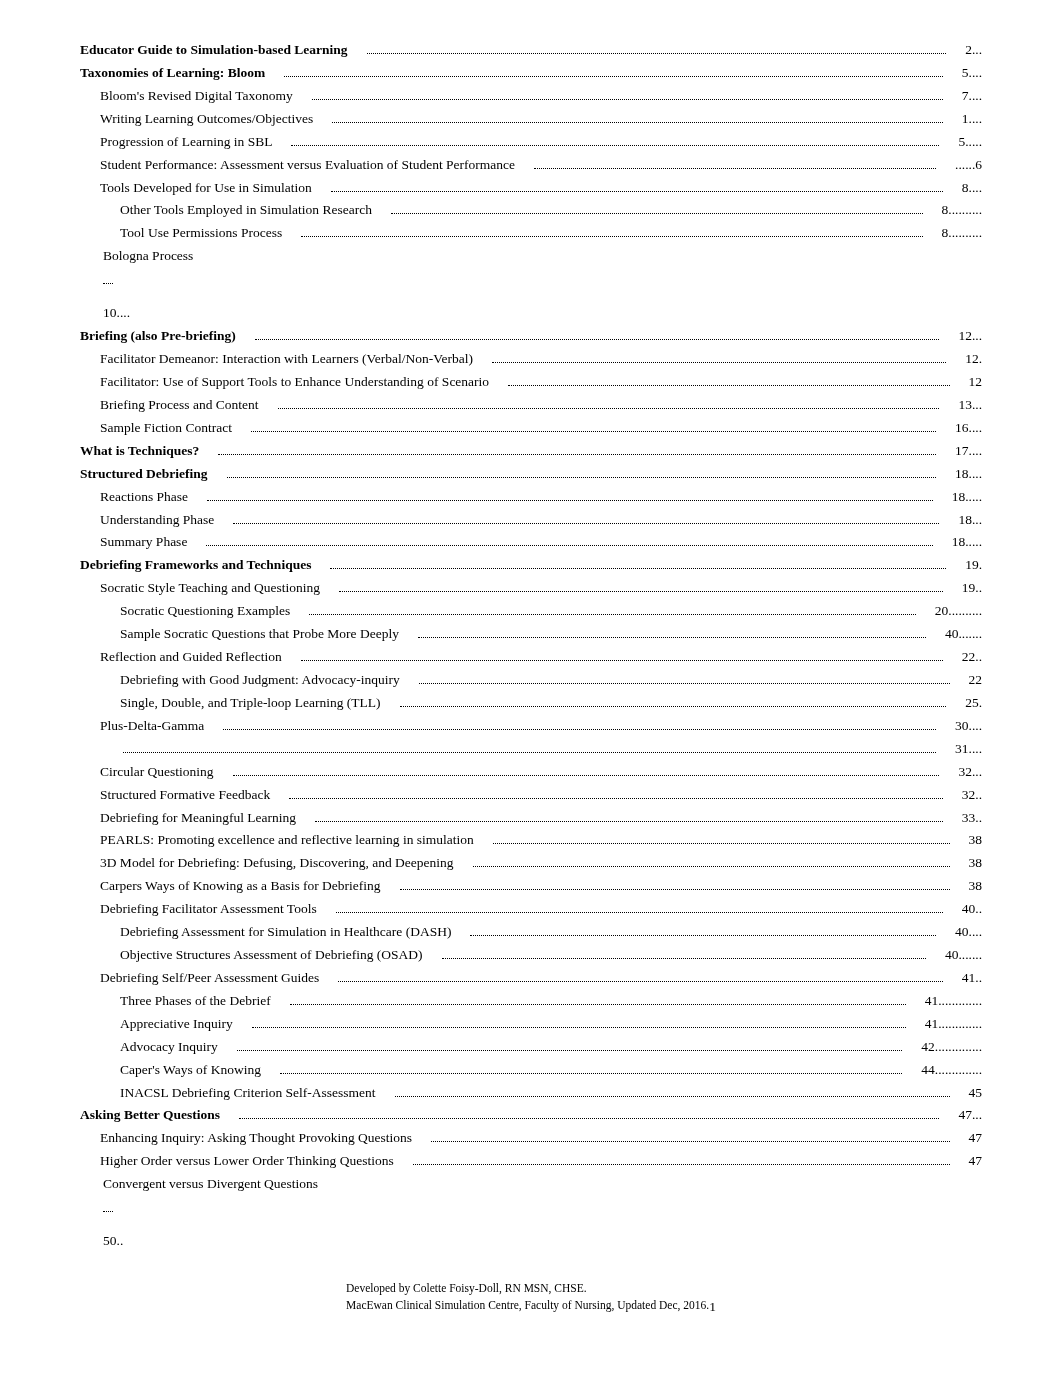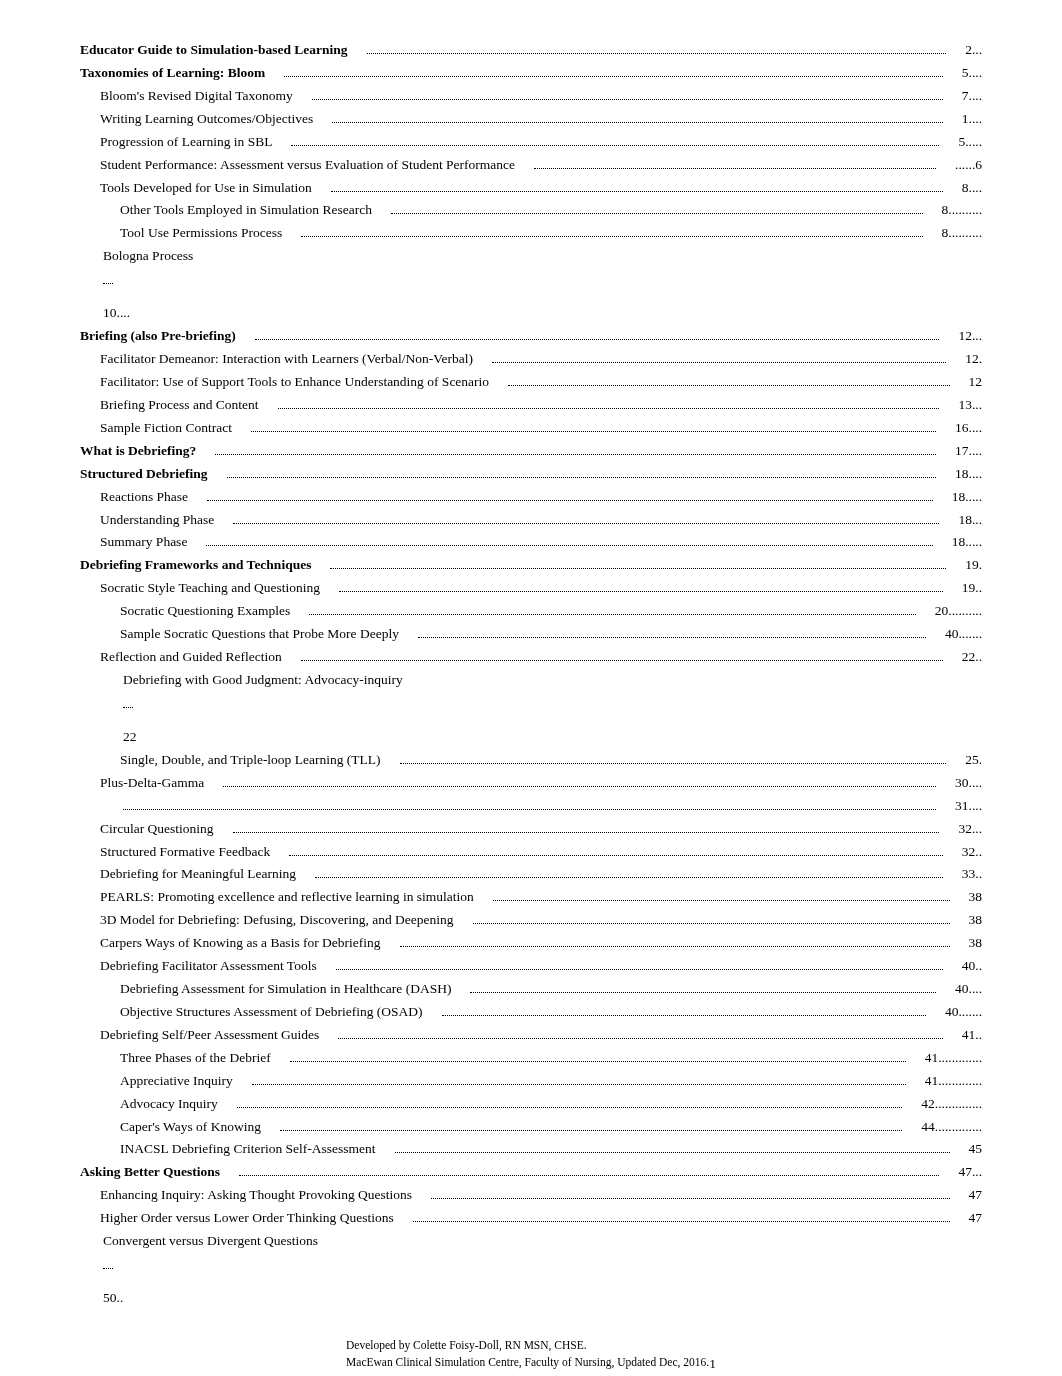--- a/index.html
+++ b/index.html
@@ -135,21 +135,21 @@
         <span class="toc-label">Briefing Process and Content</span>
         <span class="toc-dots"></span>
         <span class="toc-page">13...</span>
       </div>
       <div class="toc-entry" style="padding-left: 20px;">
         <span class="toc-label">Sample Fiction Contract</span>
         <span class="toc-dots"></span>
         <span class="toc-page">16....</span>
       </div>
       <div class="toc-entry" style="padding-left: 0px;">
-        <span class="toc-label" style="font-weight: bold;">What is Debriefing?</span>
+        <span class="toc-label" style="font-weight: bold;">What is Techniques?</span>
         <span class="toc-dots"></span>
         <span class="toc-page">17....</span>
       </div>
       <div class="toc-entry" style="padding-left: 0px;">
         <span class="toc-label" style="font-weight: bold;">Structured Debriefing</span>
         <span class="toc-dots"></span>
         <span class="toc-page">18....</span>
       </div>
       <div class="toc-entry" style="padding-left: 20px;">
         <span class="toc-label">Reactions Phase</span>
@@ -184,21 +184,21 @@
       <div class="toc-entry" style="padding-left: 40px;">
         <span class="toc-label">Sample Socratic Questions that Probe More Deeply</span>
         <span class="toc-dots"></span>
         <span class="toc-page">40.......</span>
       </div>
       <div class="toc-entry" style="padding-left: 20px;">
         <span class="toc-label">Reflection and Guided Reflection</span>
         <span class="toc-dots"></span>
         <span class="toc-page">22..</span>
       </div>
-      <div class="toc-entry" style="padding-left: 40px; flex-direction: column;">
+      <div class="toc-entry" style="padding-left: 40px;">
         <span class="toc-label">Debriefing with Good Judgment: Advocacy-inquiry</span>
         <span class="toc-dots"></span>
         <span class="toc-page">22</span>
       </div>
       <div class="toc-entry" style="padding-left: 40px;">
         <span class="toc-label">Single, Double, and Triple-loop Learning (TLL)</span>
         <span class="toc-dots"></span>
         <span class="toc-page">25.</span>
       </div>
       <div class="toc-entry" style="padding-left: 20px;">

